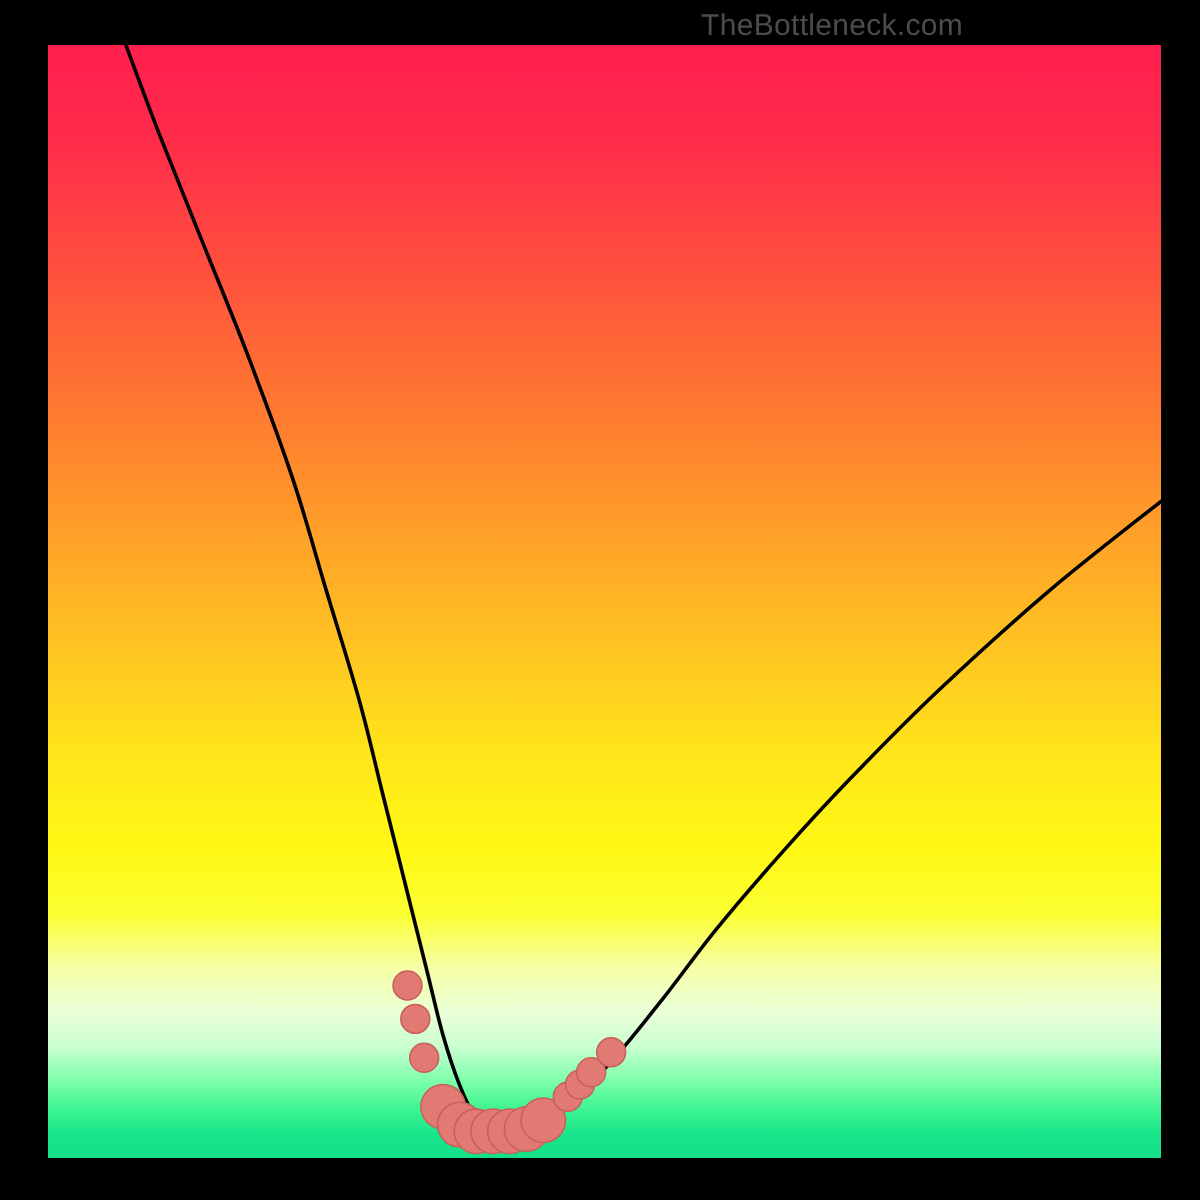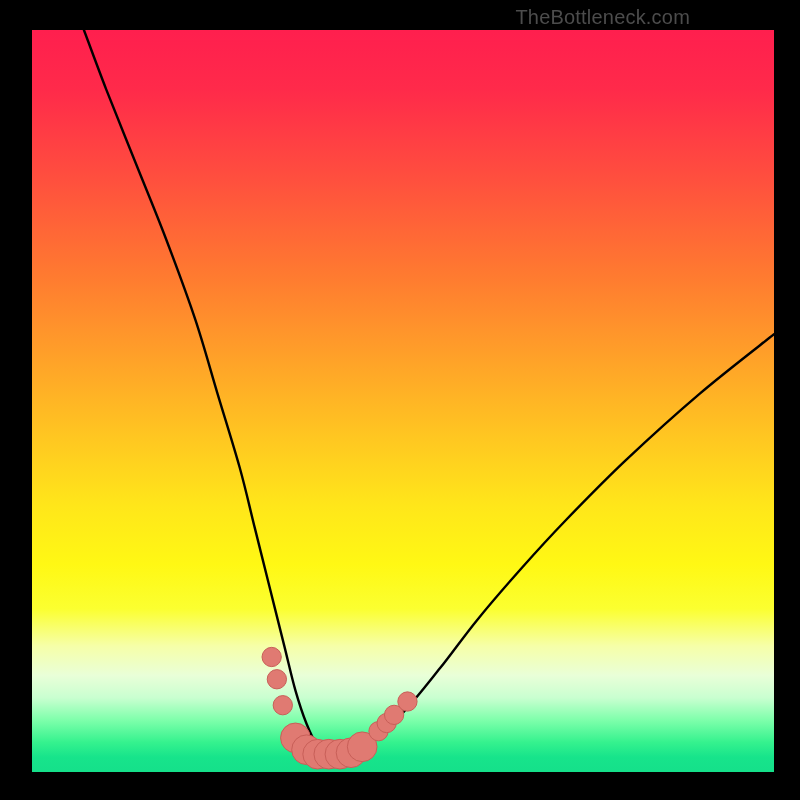--- a/index.html
+++ b/index.html
@@ -11,21 +11,20 @@
     overflow: hidden;
     font-family: Arial, Helvetica, sans-serif;
   }
   .frame {
     position: absolute;
     left: 0;
     top: 0;
     width: 656px;
     height: 800px;
     background: #000;
-    padding-left: 48px;
   }
   .plot {
     position: absolute;
     left: 32px;
     top: 30px;
     width: 742px;
     height: 742px;
     background: linear-gradient(
       to bottom,
       #ff1f4e 0%,

